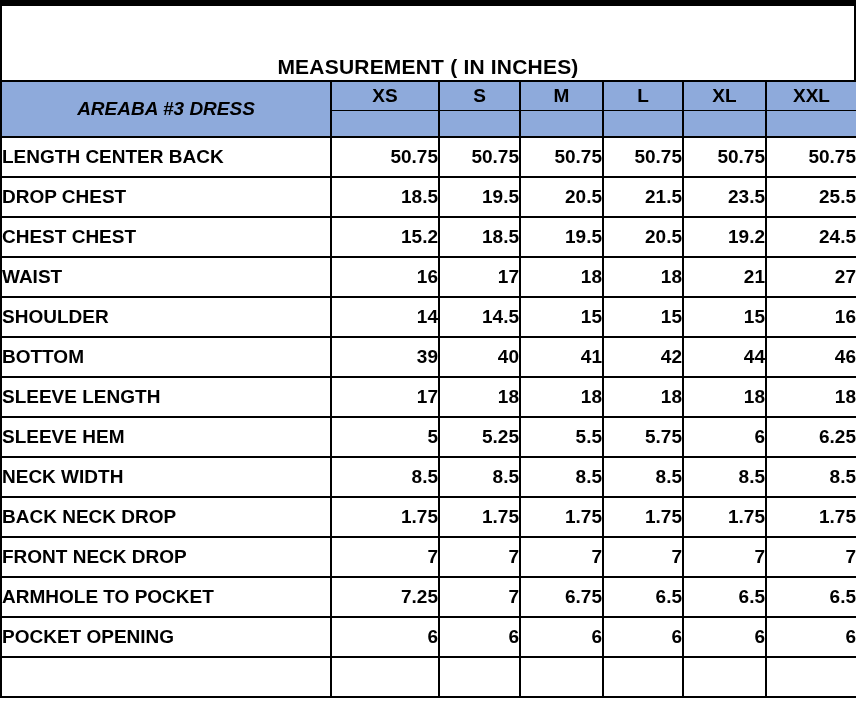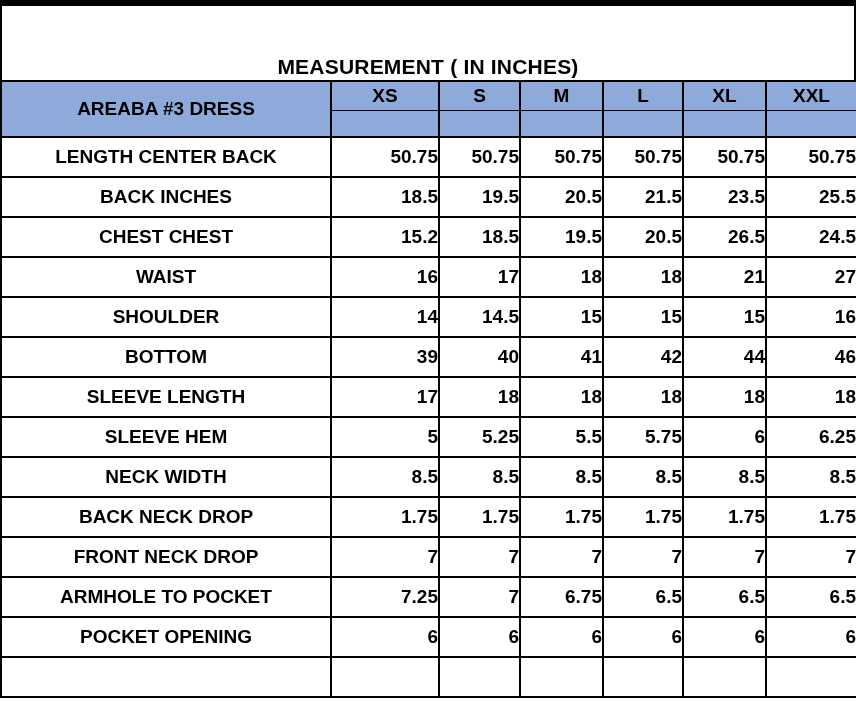--- a/index.html
+++ b/index.html
@@ -35,23 +35,24 @@
     border:2px solid var(--border);
     padding:0;overflow:hidden;white-space:nowrap;
     font-weight:700;font-size:19px;color:var(--text);
   }
   thead th{background:var(--header-fill);}
   tr.size-row th{height:28px;text-align:center;vertical-align:middle;border-bottom:1px solid var(--border);}
   tr.sub-row th{height:25px;border-top:1px solid var(--border);}
   th.product{
     text-align:center;vertical-align:middle;font-size:19px;
     border-bottom:2px solid var(--border);
+    font-style:italic;
   }
   tbody td{height:38px;vertical-align:middle;}
-  td.lbl{text-align:center;padding-left:3px;margin-left:16px;}
+  td.lbl{text-align:left;padding-left:3px;margin-left:16px;}
   td.val{text-align:right;padding-right:4px;}
 </style>
 </head>
 <body>
 
 <div class="sheet">
   <div class="top-bar"></div>
 
   <div class="title-band">
     <h1>MEASUREMENT ( IN INCHES)</h1>
@@ -90,35 +91,35 @@
         <tr>
           <td class="lbl">LENGTH CENTER BACK</td>
           <td class="val">50.75</td>
           <td class="val">50.75</td>
           <td class="val">50.75</td>
           <td class="val">50.75</td>
           <td class="val">50.75</td>
           <td class="val">50.75</td>
         </tr>
         <tr>
-          <td class="lbl">BACK INCHES</td>
+          <td class="lbl">DROP CHEST</td>
           <td class="val">18.5</td>
           <td class="val">19.5</td>
           <td class="val">20.5</td>
           <td class="val">21.5</td>
           <td class="val">23.5</td>
           <td class="val">25.5</td>
         </tr>
         <tr>
           <td class="lbl">CHEST CHEST</td>
           <td class="val">15.2</td>
           <td class="val">18.5</td>
           <td class="val">19.5</td>
           <td class="val">20.5</td>
-          <td class="val">26.5</td>
+          <td class="val">19.2</td>
           <td class="val">24.5</td>
         </tr>
         <tr>
           <td class="lbl">WAIST</td>
           <td class="val">16</td>
           <td class="val">17</td>
           <td class="val">18</td>
           <td class="val">18</td>
           <td class="val">21</td>
           <td class="val">27</td>

